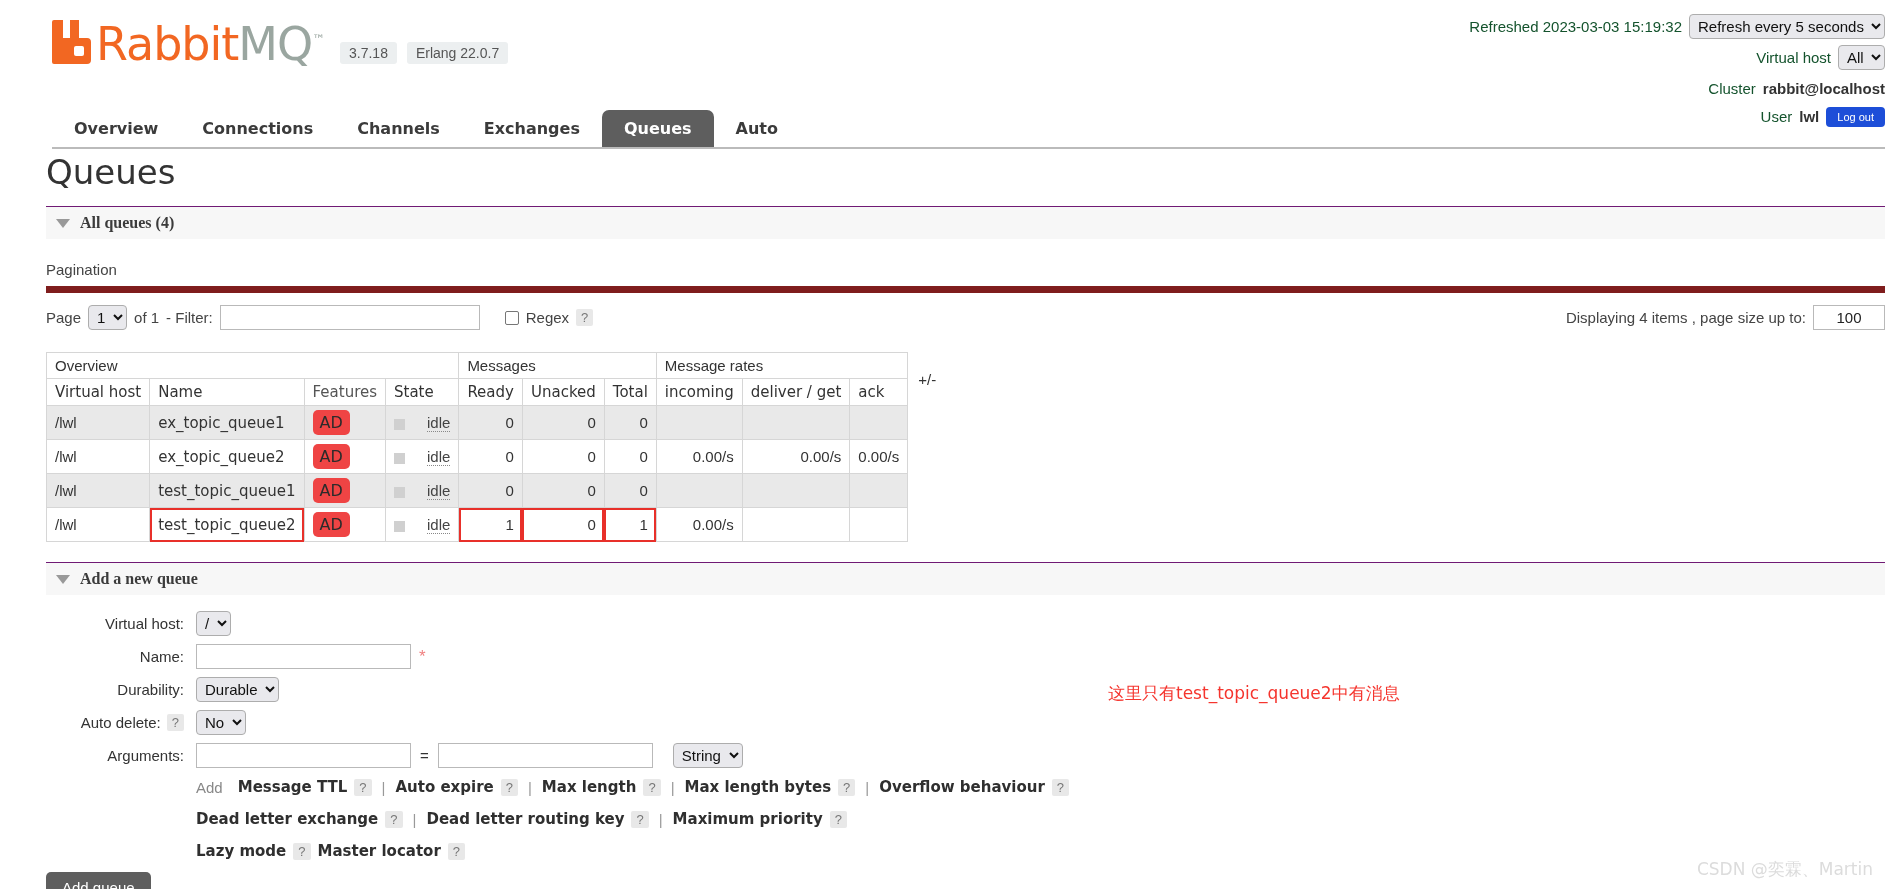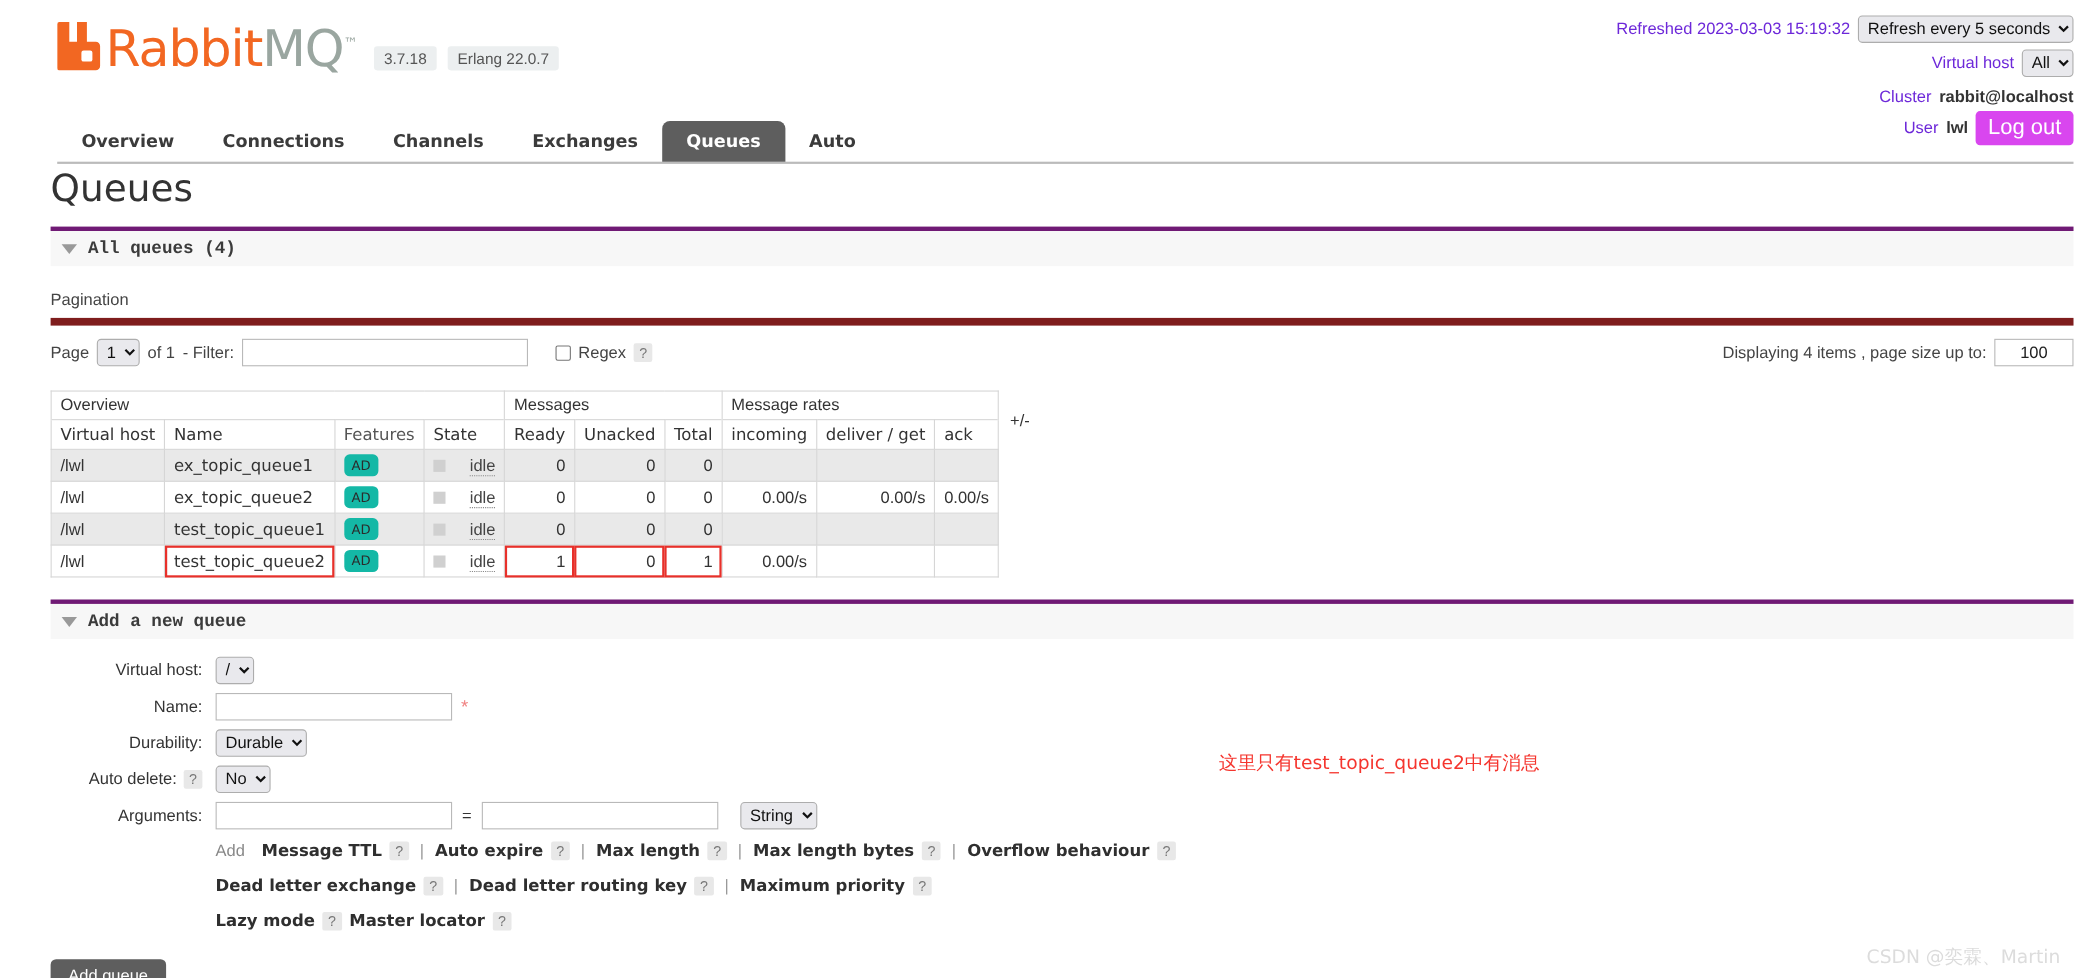--- a/index.html
+++ b/index.html
@@ -26,35 +26,35 @@
 
   .version-badges { position:absolute; left:340px; top:42px; display:flex; gap:10px; }
   .vbadge {
     background:#eceff0; color:#555; font-size:14px;
     padding:3px 9px; border-radius:3px; white-space:nowrap;
   }
 
   .hdr-right { position:absolute; right:14px; top:14px; text-align:right; font-size:15px; color:#555; }
   .hdr-row { display:flex; align-items:center; justify-content:flex-end; gap:7px; margin-bottom:6px; height:25px; }
   .hdr-row.tight { margin-bottom:3px; }
-  .hdr-label { color:#6d28d9; }
+  .hdr-label { color:#14532d; }
   .hdr-strong { font-weight:bold; color:#333; }
 
   select.ui {
     font-family:"Liberation Sans", sans-serif;
     font-size:15px;
     padding:2px 4px;
     border:1px solid #adadad;
     border-radius:4px;
     background:#e9e9ed;
     color:#111;
   }
   .logout-btn {
-    background:#d946ef; color:#fff; border:none; border-radius:4px;
-    font-family:"Liberation Sans", sans-serif; font-size:20px;
+    background:#1d4ed8; color:#fff; border:none; border-radius:4px;
+    font-family:"Liberation Sans", sans-serif; font-size:11px;
     padding:4px 11px; cursor:pointer;text-align:right;
   }
 
   
   #nav {
     position:absolute; left:52px; top:110px; right:14px;
     border-bottom:2px solid #bbb;
     display:flex; align-items:flex-end; gap:0;
   }
   .nav-item {
@@ -69,24 +69,24 @@
 
   
   #page { position:absolute; left:46px; top:152px; right:14px; }
 
   h1.page-title {
     font-size:34px; font-weight:normal; color:#333;
     margin:0 0 14px 0; font-family:"DejaVu Sans", sans-serif;
   }
 
   .section-head {
-    background:#f7f7f7; border-top:4px solid #701a75;
+    background:#f7f7f7; border-top:1px solid #701a75;
     padding:7px 0 7px 10px;
     font-weight:bold; font-size:16px; color:#3b3b3b;
-    font-family:Liberation Mono, monospace;
+    font-family:Liberation Serif, serif;
     display:flex; align-items:center; gap:10px;
     cursor:pointer;
   }
   .tri { width:0; height:0; border-left:7px solid transparent; border-right:7px solid transparent; border-top:9px solid #999; }
 
   .pagination-label { margin:22px 0 8px 0; font-size:15px; color:#444; }
 
   .pag-bar {
     border-top:7px solid #7f1d1d;
     padding-top:12px;
@@ -114,22 +114,22 @@
   .grp-head { text-align:left; background:#fff; font-size:15px; color:#444; border-bottom:none !important; }
   .col-head { text-align:left; background:#fff; font-weight:bold; font-family:"DejaVu Sans", sans-serif; cursor:pointer; }
   .col-head.plain { font-weight:normal; color:#555; cursor:default; }
   .col-head.num { text-align:right; }
   td.num { text-align:right; }
   tr.r-odd td { background:#e9e9e9; }
   tr.r-even td { background:#fff; }
   td.qname { font-weight:bold; font-family:"DejaVu Sans", sans-serif; }
   a.qlink { color:#333; text-decoration:none; }
   .badge-ad {
-    display:inline-block; background:#14b8a6; color:#2b2b2b;
-    font-size:12px; padding:3px 7px; border-radius:5px;
+    display:inline-block; background:#ef4444; color:#2b2b2b;
+    font-size:16px; padding:3px 7px; border-radius:5px;
     font-family:"DejaVu Sans", sans-serif;
   }
   .state-cell { white-space:nowrap; }
   .state-sq { display:inline-block; width:11px; height:11px; background:#d0d0d0; vertical-align:middle; margin-right:22px; }
   .state-txt { border-bottom:1px dotted #888; color:#444; }
   .plusminus { border:none !important; background:#fff !important; padding-left:10px !important; font-size:15px; color:#333; cursor:pointer; }
 
   .hl-box { outline:2px solid #e8302a; outline-offset:-2px; }
 
   .annotation {

